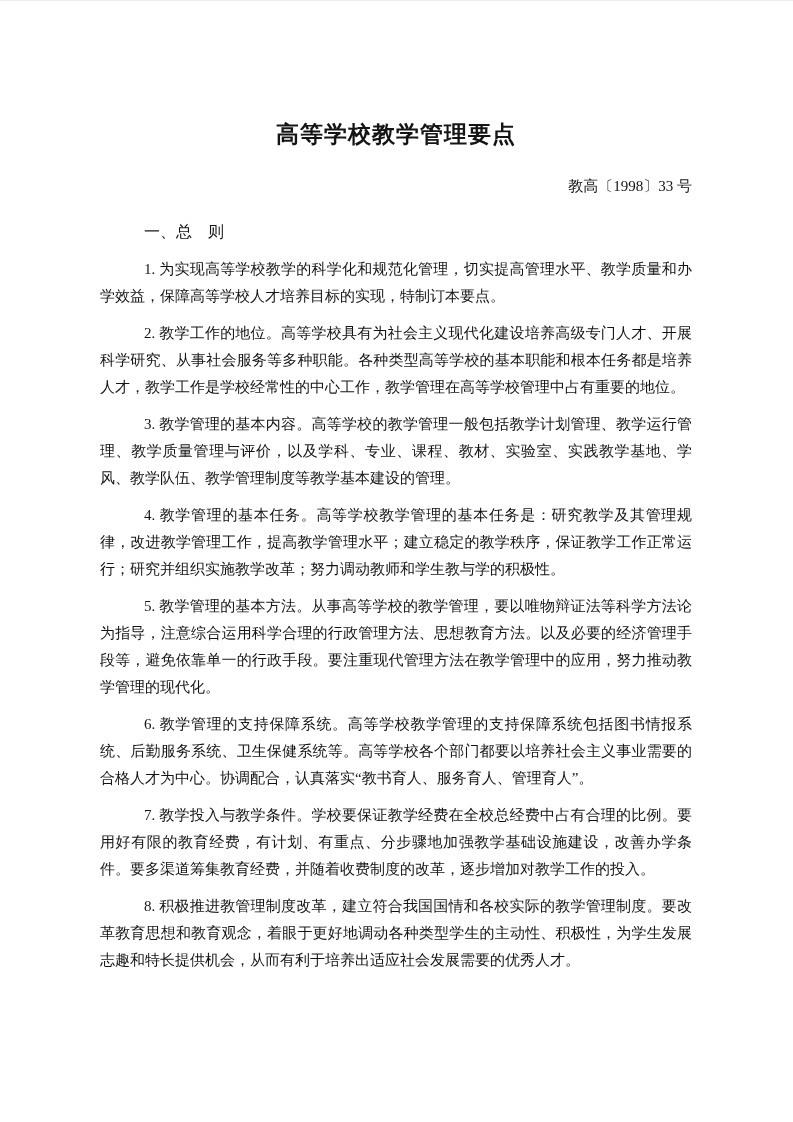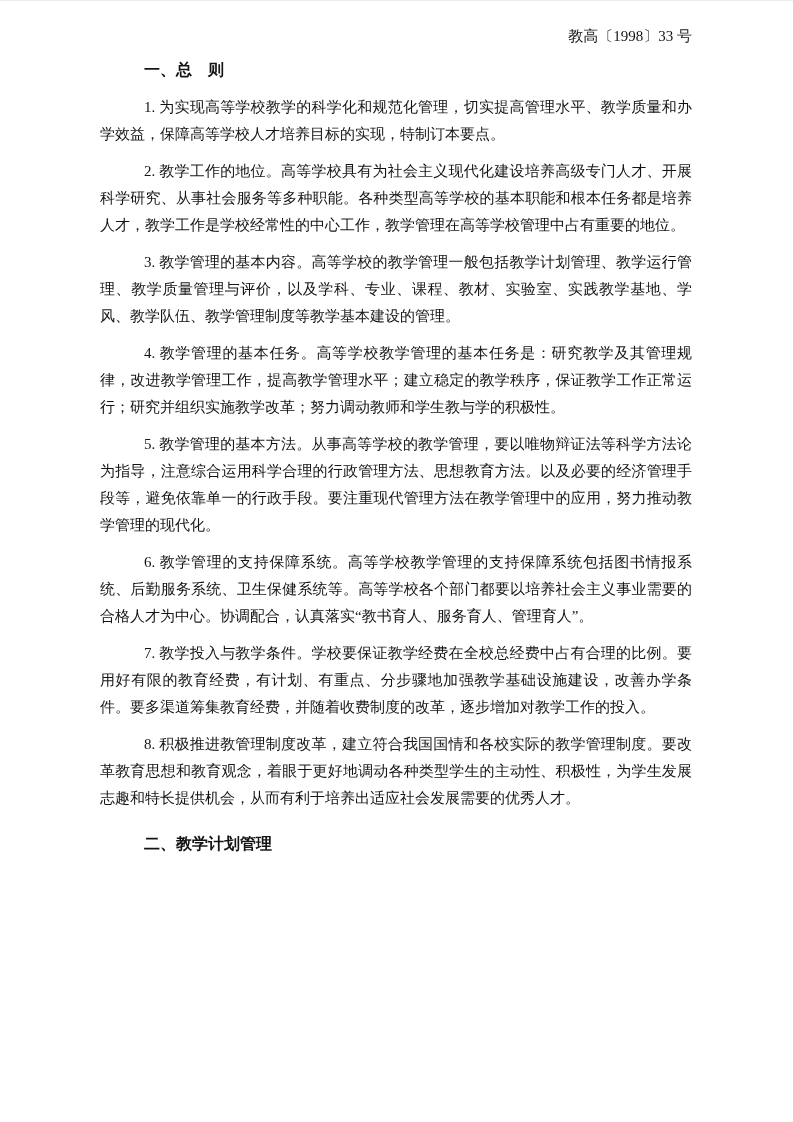--- a/index.html
+++ b/index.html
@@ -30,23 +30,23 @@
     text-align: center;
     letter-spacing: 1px;
   }
   .doc-number {
     margin: 25px 0 0 0;
     font-size: 15px;
     line-height: 21px;
     text-align: right;
   }
   .section-heading {
-    margin: 12px 0 13px 0;
+    margin: 24px 0 13px 0;
     font-size: 16px;
-    font-weight: bold;
+    font-weight: normal;
     line-height: 22px;
     text-indent: 44px;
   }
   .section-heading.second {
     margin-top: 21px;
   }
   .body-paragraph {
     margin: 10px 0;
     font-size: 15px;
     line-height: 27px;
@@ -54,20 +54,21 @@
     text-align: justify;
     text-justify: inter-ideograph;
   }
 </style>
 </head>
 <body>
 
 <div class="page">
   <div class="content">
 
+    <h1 class="doc-title">高等学校教学管理要点</h1>
 
     <div class="doc-number">教高〔1998〕33 号</div>
 
     <h2 class="section-heading">一、总　则</h2>
 
     <p class="body-paragraph">1. 为实现高等学校教学的科学化和规范化管理，切实提高管理水平、教学质量和办学效益，保障高等学校人才培养目标的实现，特制订本要点。</p>
 
     <p class="body-paragraph">2. 教学工作的地位。高等学校具有为社会主义现代化建设培养高级专门人才、开展科学研究、从事社会服务等多种职能。各种类型高等学校的基本职能和根本任务都是培养人才，教学工作是学校经常性的中心工作，教学管理在高等学校管理中占有重要的地位。</p>
 
     <p class="body-paragraph">3. 教学管理的基本内容。高等学校的教学管理一般包括教学计划管理、教学运行管理、教学质量管理与评价，以及学科、专业、课程、教材、实验室、实践教学基地、学风、教学队伍、教学管理制度等教学基本建设的管理。</p>
@@ -75,16 +76,15 @@
     <p class="body-paragraph">4. 教学管理的基本任务。高等学校教学管理的基本任务是：研究教学及其管理规律，改进教学管理工作，提高教学管理水平；建立稳定的教学秩序，保证教学工作正常运行；研究并组织实施教学改革；努力调动教师和学生教与学的积极性。</p>
 
     <p class="body-paragraph">5. 教学管理的基本方法。从事高等学校的教学管理，要以唯物辩证法等科学方法论为指导，注意综合运用科学合理的行政管理方法、思想教育方法。以及必要的经济管理手段等，避免依靠单一的行政手段。要注重现代管理方法在教学管理中的应用，努力推动教学管理的现代化。</p>
 
     <p class="body-paragraph">6. 教学管理的支持保障系统。高等学校教学管理的支持保障系统包括图书情报系统、后勤服务系统、卫生保健系统等。高等学校各个部门都要以培养社会主义事业需要的合格人才为中心。协调配合，认真落实“教书育人、服务育人、管理育人”。</p>
 
     <p class="body-paragraph">7. 教学投入与教学条件。学校要保证教学经费在全校总经费中占有合理的比例。要用好有限的教育经费，有计划、有重点、分步骤地加强教学基础设施建设，改善办学条件。要多渠道筹集教育经费，并随着收费制度的改革，逐步增加对教学工作的投入。</p>
 
     <p class="body-paragraph">8. 积极推进教管理制度改革，建立符合我国国情和各校实际的教学管理制度。要改革教育思想和教育观念，着眼于更好地调动各种类型学生的主动性、积极性，为学生发展志趣和特长提供机会，从而有利于培养出适应社会发展需要的优秀人才。</p>
 
-    <h2 class="section-heading second">二、教学计划管理</h2>
 
   </div>
 </div>
 
 </body></html>

